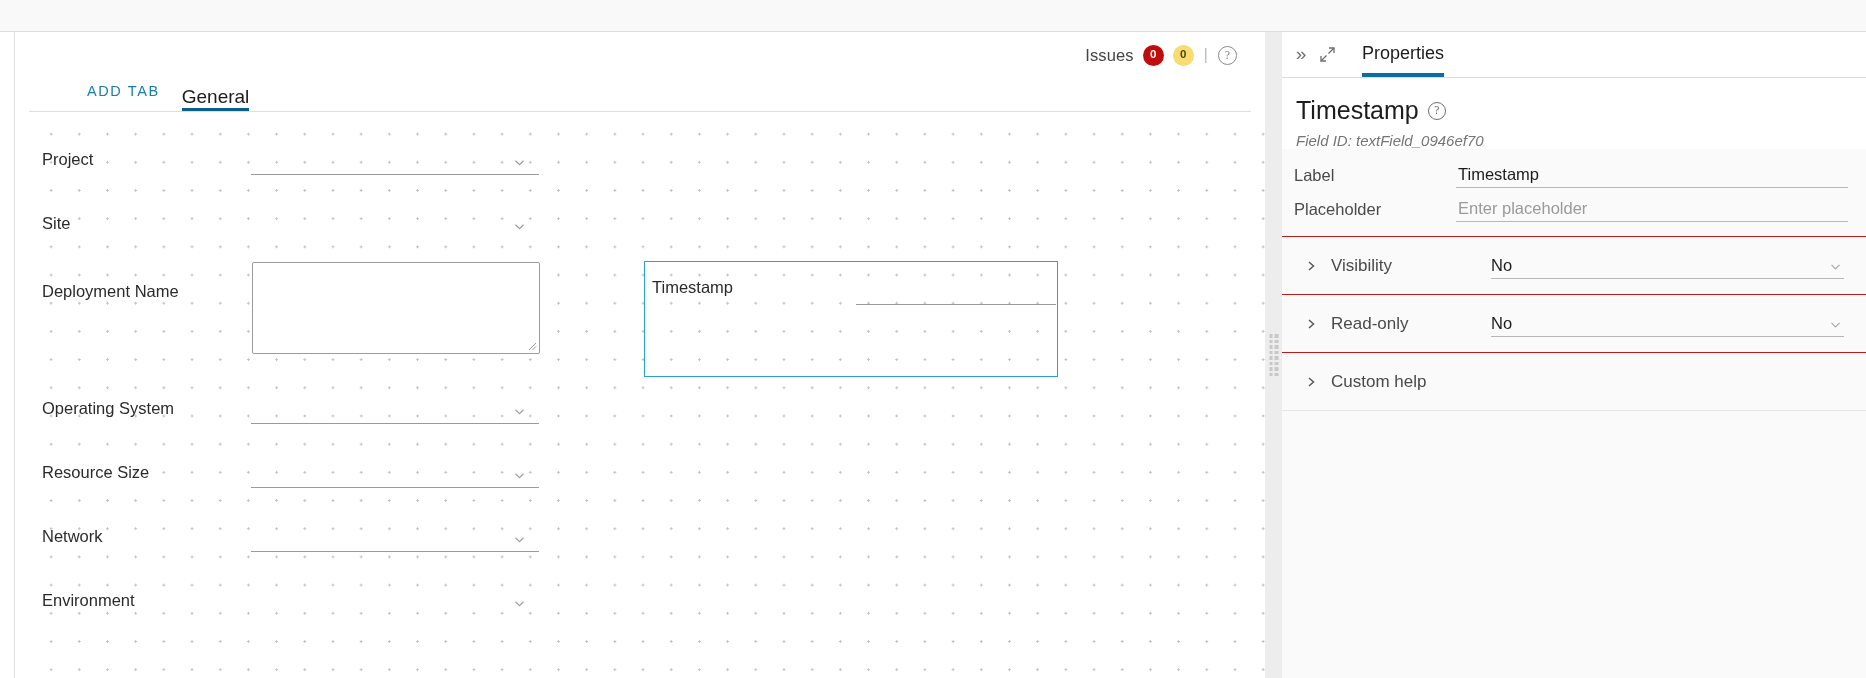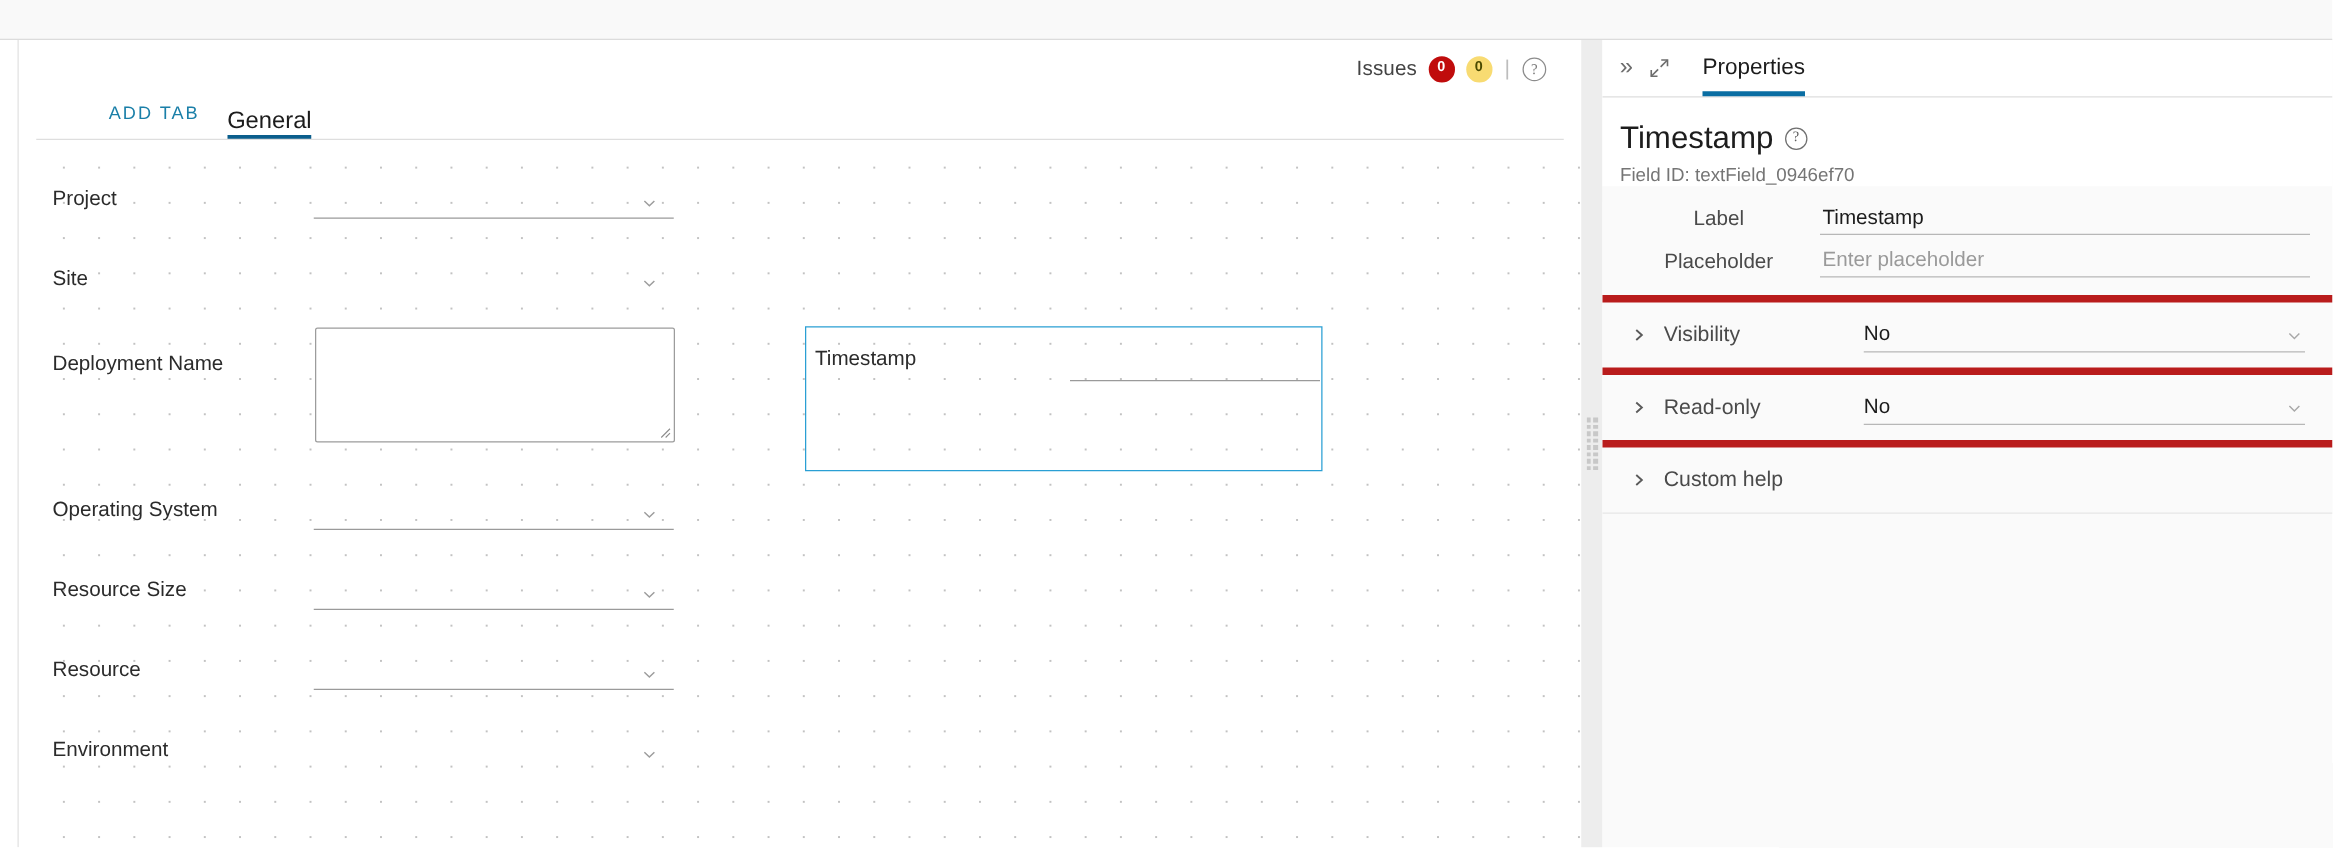--- a/index.html
+++ b/index.html
@@ -141,21 +141,21 @@
     display:flex; align-items:center; gap:9px;
     font-size:25px; color:#1d1d1d; font-weight:400; line-height:1;
   }
   .title-help {
     width:18px; height:18px; border:1.4px solid #6f6f6f; border-radius:50%;
     display:flex; align-items:center; justify-content:center;
     font-size:11.5px; color:#5d5d5d; font-family:"Liberation Serif", serif;
     cursor:pointer;
   }
   .field-id {
-    margin-top:9px; font-size:15px; color:#757575;
+    margin-top:9px; font-size:15px; color:#757575;font-style:italic;
   }
 
   .subtabs {
     background:#ffffff; display:flex; align-items:flex-end;
     padding-left:12px; height:40px; margin-top:17px;
     border-bottom:1px solid #e0e0e0;
   }
   .subtab {
     font-size:17px; color:#9b9b9b; margin-right:31px;
     padding-bottom:8px; border-bottom:4px solid transparent; cursor:pointer;
@@ -166,21 +166,20 @@
     height:38px; background:#d6e1e8;
     display:flex; align-items:center; gap:13px; padding-left:22px;
     cursor:pointer;
   }
   .section-head span.txt { font-size:17px; color:#1d1d1d; }
 
   .prop-list { background:#fafafa; }
   .prop-row {
     display:flex; align-items:center; height:26px; padding:0 18px 0 0;
     margin-top:8px;
-    text-align:center;
   }
   .prop-row:first-child { margin-top:13px; }
   .prop-key {
     width:174px; padding-left:12px; font-size:16.5px; color:#4a4a4a;
     flex:0 0 174px;
   }
   .prop-val {
     flex:1; position:relative; height:26px;
     border-bottom:1px solid #b7b7b7;
     display:flex; align-items:center;
@@ -188,21 +187,21 @@
   .prop-val .v {
     font-size:16.5px; color:#1c1c1c; padding-left:2px;
   }
   .prop-val .v.ph { color:#9a9a9a; }
   .prop-val .dd {
     position:absolute; right:2px; top:7px; color:#a8a8a8;
   }
 
   .accordion-row {
     display:flex; align-items:center; height:58px;
-    border-top:6px solid #b91c1c;
+    border-top:1px solid #b91c1c;
     padding-left:22px; cursor:pointer; background:#fafafa;
   }
   .accordion-row .chev-right { color:#5a5a5a; display:flex; margin-right:13px; }
   .accordion-row .acc-label { font-size:17px; color:#4a4a4a; width:160px; flex:0 0 160px; }
   .accordion-row .acc-val {
     flex:1; margin-right:22px; position:relative;
     border-bottom:1px solid #b7b7b7; height:27px; display:flex; align-items:center;
   }
   .accordion-row .acc-val .v { font-size:16.5px; color:#1c1c1c; }
   .accordion-row .acc-val .dd { position:absolute; right:2px; top:7px; color:#a8a8a8; }
@@ -284,21 +283,21 @@
           <span class="field-label" style="left:13px; top:6px;">Resource Size</span>
           <span class="underline-input" style="left:222px; top:30px; width:288px;"></span>
           <span class="chev" style="left:484px; top:12px;">
             <svg width="13" height="13" viewBox="0 0 13 13">
                 <path d="M2.5 4.8 L6.5 8.6 L10.5 4.8" fill="none" stroke="#9d9d9d" stroke-width="1.2"></path>
               </svg>
           </span>
         </div>
 
         <div class="field-row" style="top:409px;">
-          <span class="field-label" style="left:13px; top:6px;">Resource</span>
+          <span class="field-label" style="left:13px; top:6px;">Network</span>
           <span class="underline-input" style="left:222px; top:30px; width:288px;"></span>
           <span class="chev" style="left:484px; top:12px;">
             <svg width="13" height="13" viewBox="0 0 13 13">
                 <path d="M2.5 4.8 L6.5 8.6 L10.5 4.8" fill="none" stroke="#9d9d9d" stroke-width="1.2"></path>
               </svg>
           </span>
         </div>
 
         <div class="field-row" style="top:473px;">
           <span class="field-label" style="left:13px; top:6px;">Environment</span>

